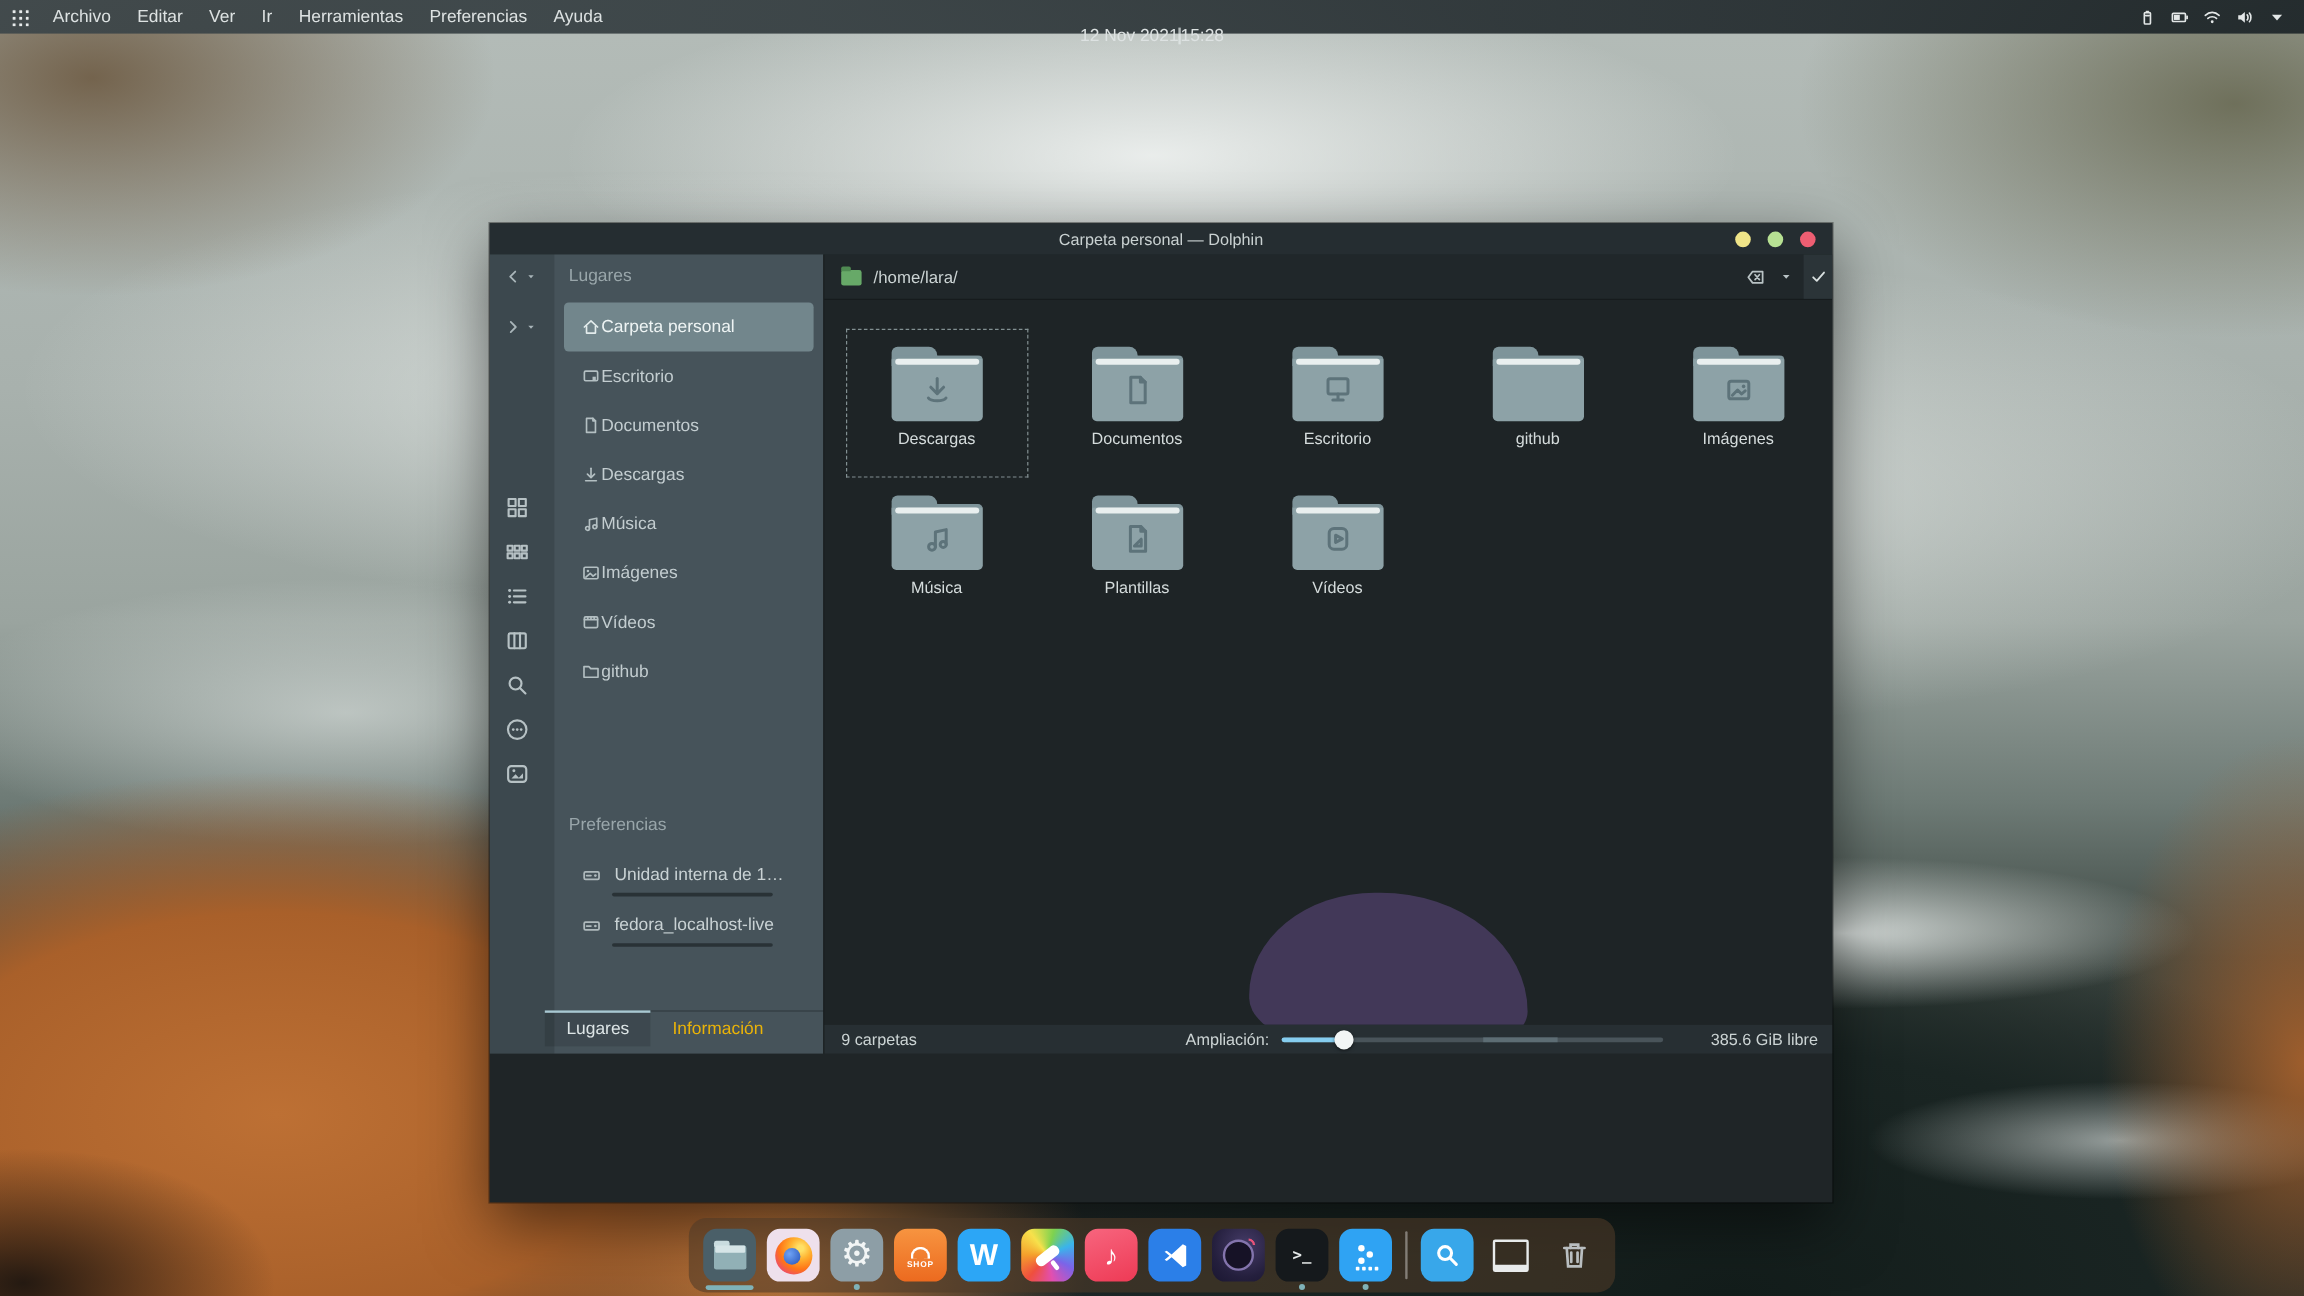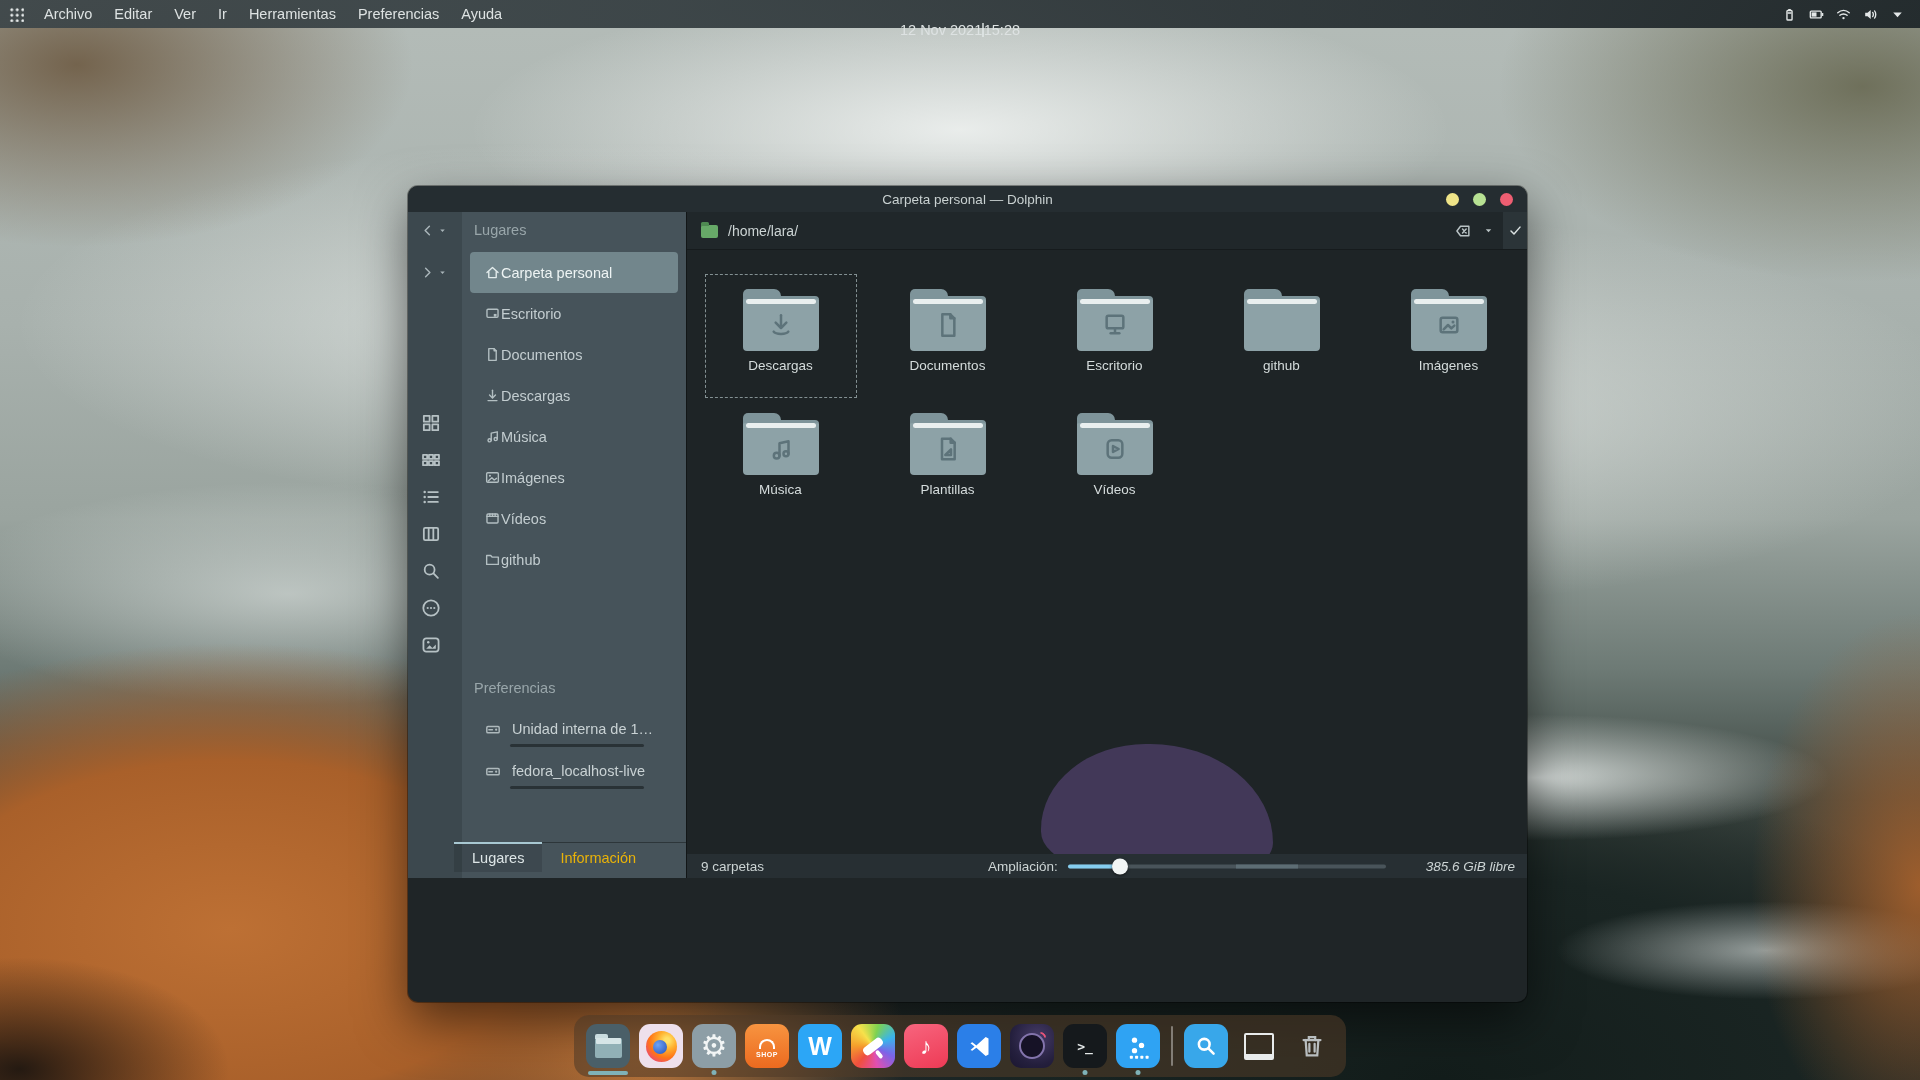--- a/index.html
+++ b/index.html
@@ -36,21 +36,21 @@
   .menus{display:flex;align-items:center;}
   .menu-item{padding:0 11px;cursor:default;}
   .clock{position:absolute;left:50%;top:0;height:28px;transform:translateX(-50%);
     display:flex;gap:0;align-items:center;margin-top:16px;}
   .clock .sep{width:1.5px;height:14px;background:rgba(230,235,235,.7);}
   .tray{margin-left:auto;display:flex;gap:10px;align-items:center;padding-right:14px;}
   .tray .ic{width:17px;height:17px;color:#e3e7e7;}
 
   
   .window{position:absolute;left:408px;top:186px;width:1119px;height:816px;z-index:10;
-    border-radius:10px;overflow:hidden;background:#1f2527;
+    border-radius:0;overflow:hidden;background:#1f2527;
     box-shadow:0 18px 50px rgba(0,0,0,.55), 0 0 0 1px rgba(0,0,0,.35);}
   .titlebar{height:26px;background:#252d31;display:flex;align-items:center;justify-content:center;
     position:relative;color:#c9d1d1;font-size:13.5px;}
   .tl-buttons{position:absolute;right:14px;top:0;height:100%;display:flex;gap:14px;align-items:center;}
   .tlb{width:13px;height:13px;border-radius:50%;}
   .tlb.min{background:var(--btn-minimize);} .tlb.max{background:var(--btn-maximize);} .tlb.close{background:var(--btn-close);}
   .winbody{display:flex;height:666px;}
 
   
   .sidebar{width:278px;flex:none;background:#46535a;position:relative;}
@@ -111,21 +111,21 @@
 
   
   .statusbar{height:24px;background:#272f33;position:relative;color:#ccd4d4;font-size:13.5px;flex:none;}
   .sb-left{position:absolute;left:14px;top:50%;transform:translateY(-50%);}
   .sb-zoom{position:absolute;left:301px;top:50%;transform:translateY(-50%);display:flex;align-items:center;gap:10px;}
   .slider{position:relative;width:318px;height:4px;border-radius:2px;background:#49545a;}
   .slider .sfill{position:absolute;left:0;top:0;bottom:0;width:52px;border-radius:2px;background:var(--accent-slider);}
   .slider .stick{position:absolute;left:168px;top:0;bottom:0;width:62px;background:#5d6d74;}
   .slider .shandle{position:absolute;left:52px;top:50%;transform:translate(-50%,-50%);width:16px;height:16px;
     border-radius:50%;background:#f2f5f5;box-shadow:0 1px 3px rgba(0,0,0,.55);}
-  .sb-right{position:absolute;right:12px;top:50%;transform:translateY(-50%);font-style:italic;}
+  .sb-right{position:absolute;right:12px;top:50%;transform:translateY(-50%);}
 
   
   .dock{position:absolute;left:50%;bottom:3px;transform:translateX(-50%);height:62px;z-index:40;
     display:flex;align-items:center;gap:9px;padding:0 12px;border-radius:15px;background:rgba(80,58,40,.58);}
   .ditem{position:relative;width:44px;height:44px;flex:none;}
   .dicon{width:44px;height:44px;border-radius:11px;display:flex;align-items:center;justify-content:center;
     flex-direction:column;overflow:hidden;}
   .dsep{width:2px;height:40px;background:rgba(255,255,255,.38);border-radius:1px;margin:0 2px;flex:none;}
   .dind-bar{position:absolute;left:2px;right:2px;bottom:-7px;height:4px;border-radius:2px;background:var(--indicator);}
   .dind-dot{position:absolute;left:50%;bottom:-7px;transform:translateX(-50%);width:5px;height:5px;border-radius:50%;background:var(--indicator);}

